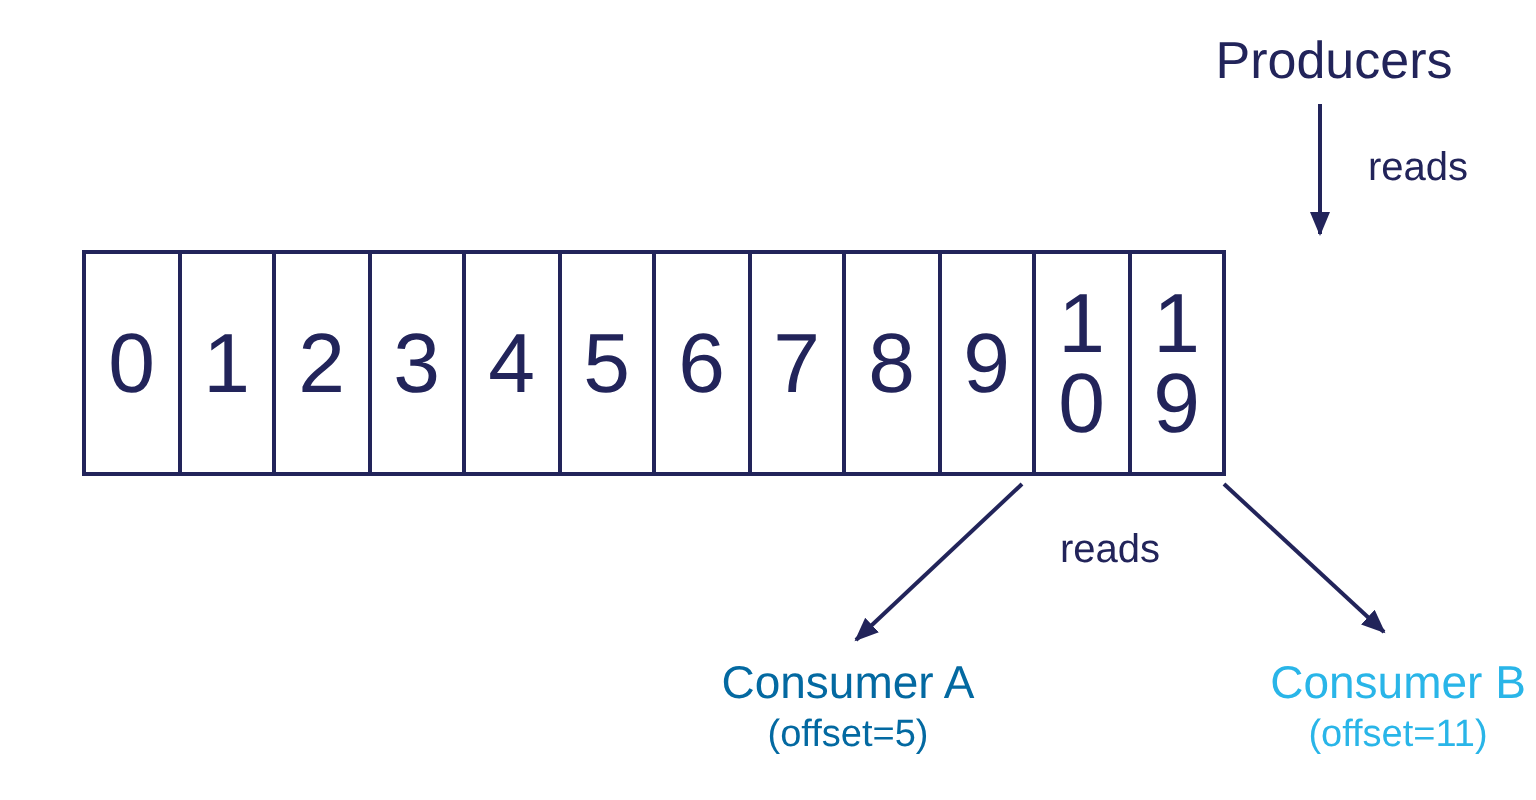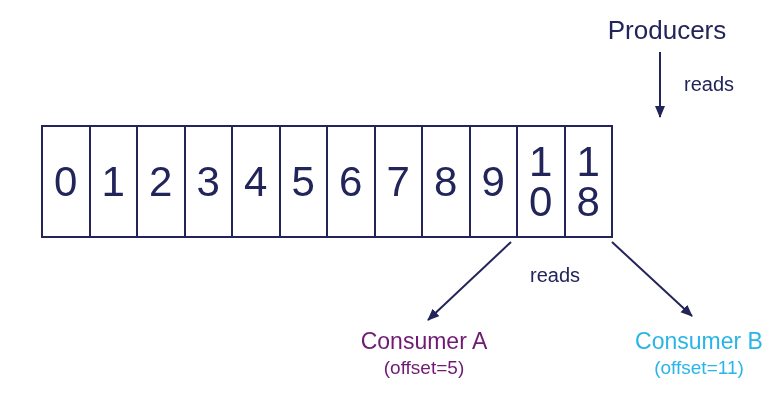--- a/index.html
+++ b/index.html
@@ -127,27 +127,27 @@
       <div class="cell">
         <span>8</span>
       </div>
       <div class="cell">
         <span>9</span>
       </div>
       <div class="cell">
         <span>10</span>
       </div>
       <div class="cell">
-        <span>18</span>
+        <span>19</span>
       </div>
     </div>
 
   <div class="reads-label">reads</div>
 
-  <div class="consumer consumer-a" style="color: #701a75;">
+  <div class="consumer consumer-a" style="color: #0369a1;">
     <div class="name">Consumer A</div>
     <div class="offset">(offset=5)</div>
   </div>
 
   <div class="consumer consumer-b" style="color: rgb(41, 181, 232);">
     <div class="name">Consumer B</div>
     <div class="offset">(offset=11)</div>
   </div>
 
 </div>

